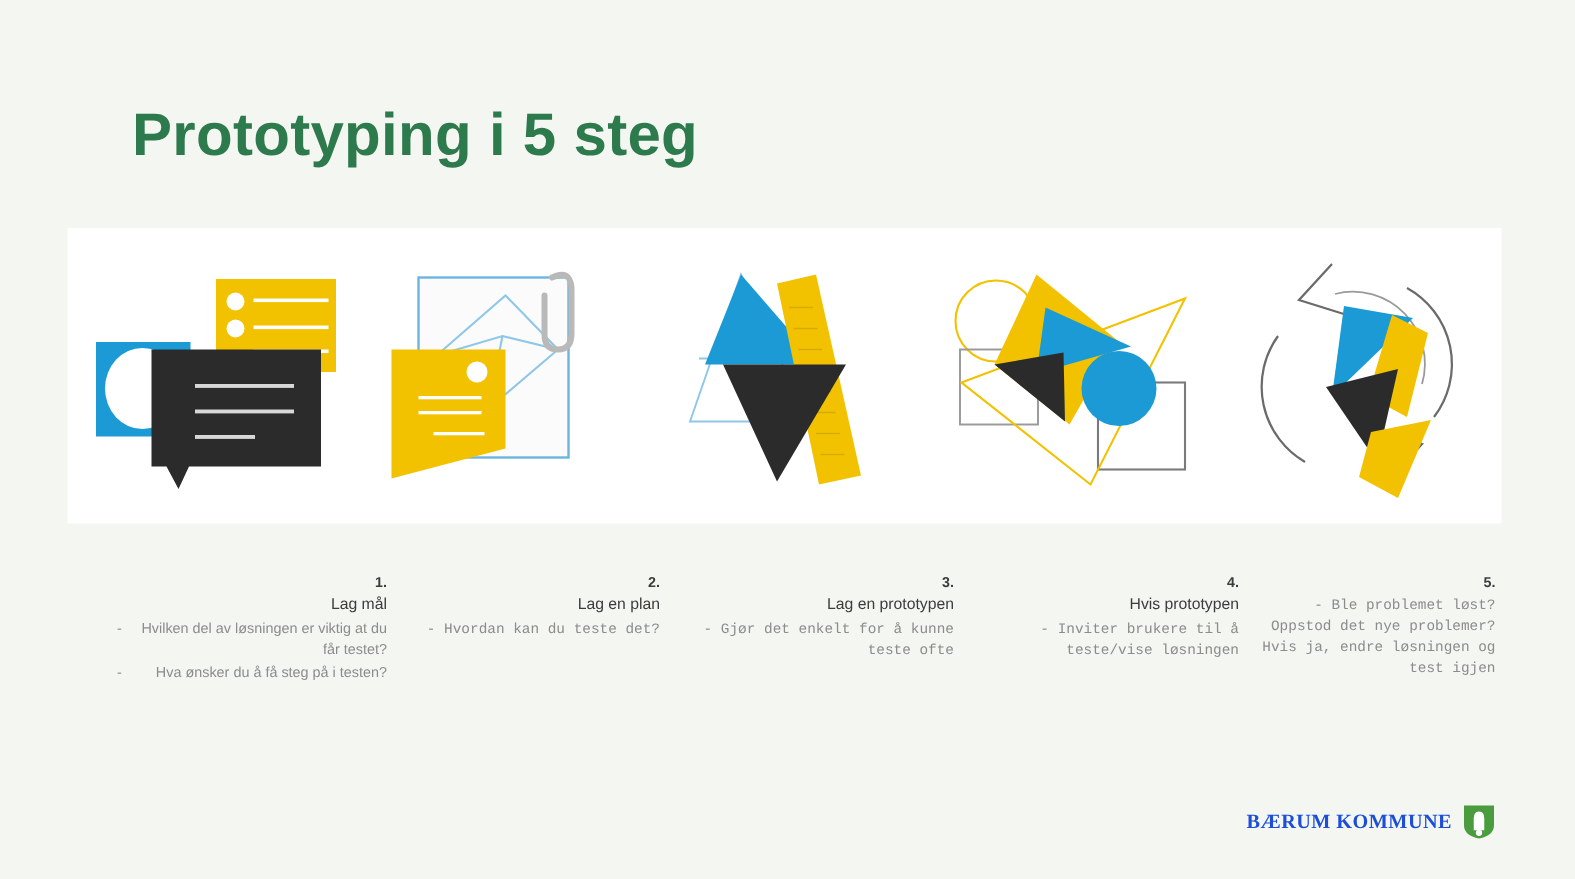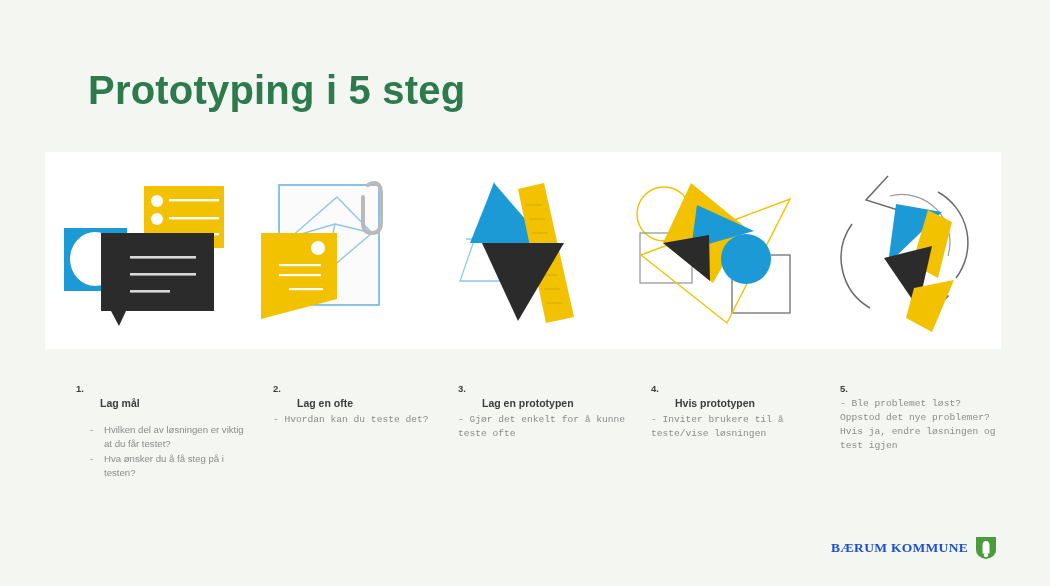--- a/index.html
+++ b/index.html
@@ -14,20 +14,21 @@
     font-family: "Liberation Sans", sans-serif;
     overflow: hidden;
     position: relative;
   }
 
   .slide {
     position: absolute;
     inset: 0;
     width: 1050px;
     height: 586px;
+    text-align: right;
   }
 
   
   .title {
     position: absolute;
     left: 88px;
     top: 68px;
     font-size: 40px;
     font-weight: 700;
     color: #2d7a4d;
@@ -85,37 +86,37 @@
 
   .step-num {
     font-size: 9.5px;
     font-weight: 700;
     color: #3c3c3c;
     line-height: 1.5;
     margin-bottom: 1px;
   }
   .step-head {
     font-size: 10.5px;
-    font-weight: 700;
+    font-weight: 400;
     color: #3c3c3c;
     line-height: 1.32;
     margin-bottom: 2px;
     padding-left: 24px;
   }
   .step-body {
     font-size: 9.6px;
     font-weight: 400;
     color: #8c8c8c;
     line-height: 1.45;
     white-space: pre-line;
     font-family: Liberation Mono, monospace;
   }
   .step-bullets {
     list-style: none;
-    margin: 12px;
+    margin: 0;
     padding: 0;
   }
   .step-bullets li {
     position: relative;
     padding-left: 16px;
     font-size: 9.6px;
     color: #8c8c8c;
     line-height: 1.45;
     margin-bottom: 1px;
   }
@@ -249,21 +250,21 @@
       <div class="step-num">1.</div>
       <div class="step-head">Lag mål</div>
       <ul class="step-bullets">
         <li>Hvilken del av løsningen er viktig at du får testet?</li>
         <li>Hva ønsker du å få steg på i testen?</li>
       </ul>
     </div>
 
     <div class="step">
       <div class="step-num">2.</div>
-      <div class="step-head">Lag en ofte</div>
+      <div class="step-head">Lag en plan</div>
       <div class="step-body">- Hvordan kan du teste det?</div>
     </div>
 
     <div class="step">
       <div class="step-num">3.</div>
       <div class="step-head">Lag en prototypen</div>
       <div class="step-body">- Gjør det enkelt for å kunne teste ofte</div>
     </div>
 
     <div class="step">

